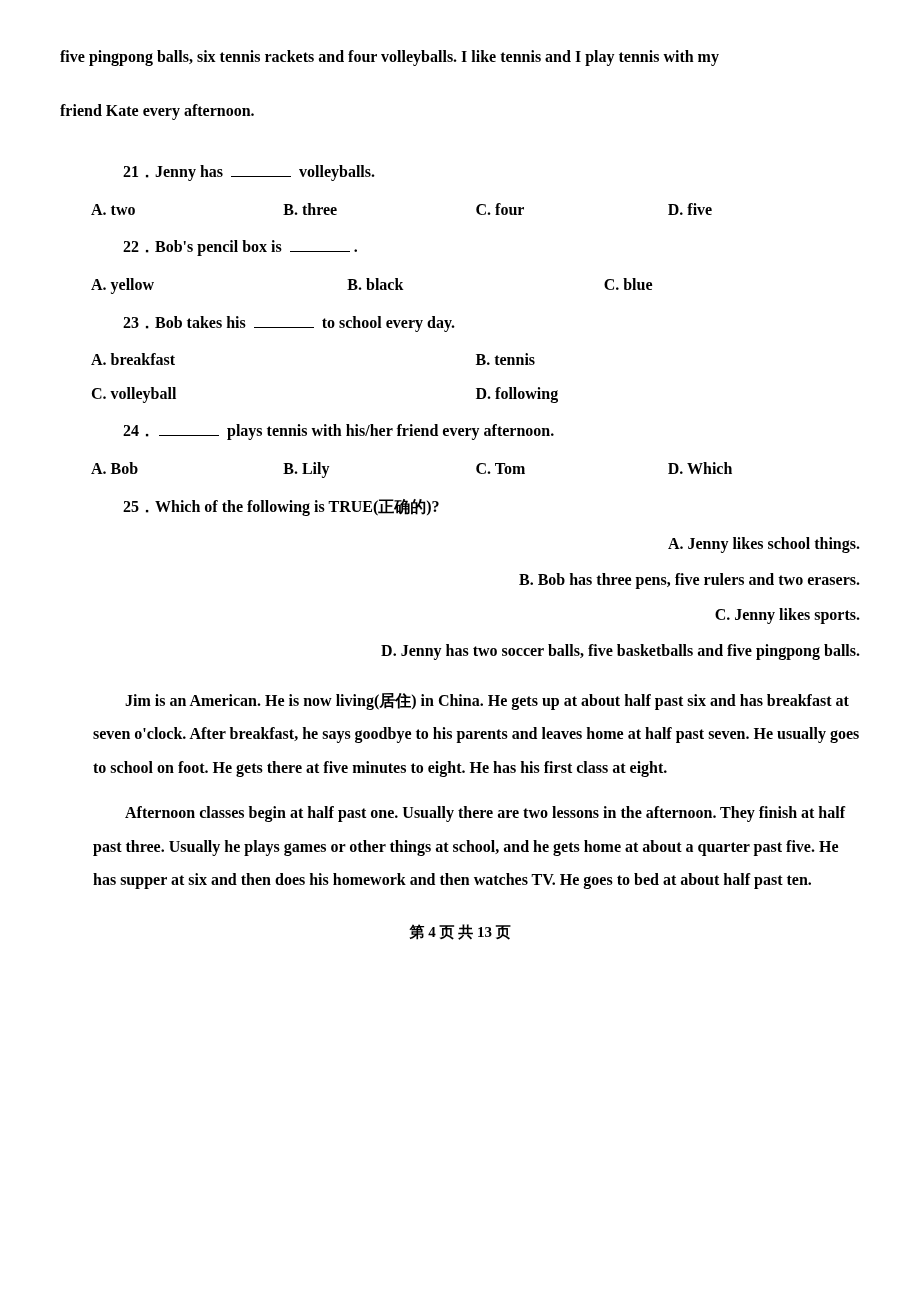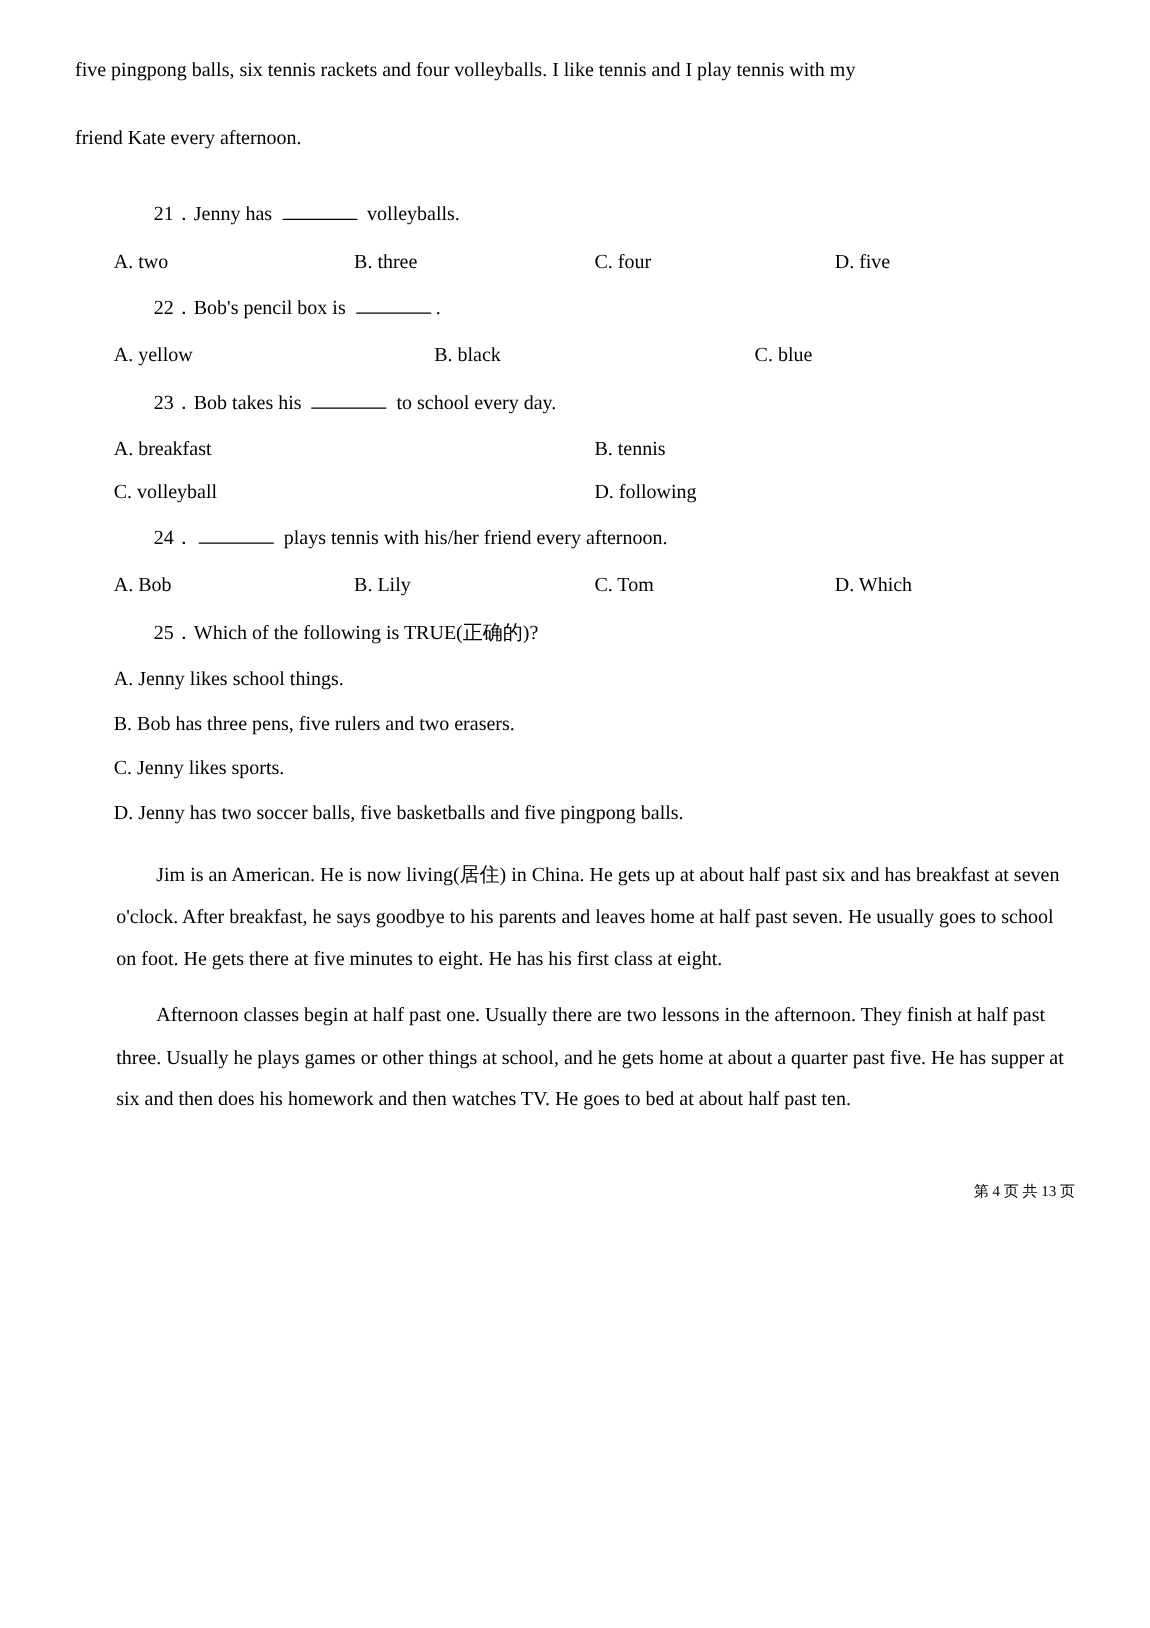--- a/index.html
+++ b/index.html
@@ -1,18 +1,19 @@
 <!DOCTYPE html>
 <html><head>
   <meta charset="utf-8">
   <style>
     * {
       margin: 0;
       padding: 0;
       box-sizing: border-box;
+      font-weight: bold;
     }
 
     body {
       background: #ffffff;
       font-family: "SimSun", "宋体", serif;
       font-size: 16px;
       color: #000000;
       width: 920px;
       min-height: 1302px;
       padding: 40px 60px 40px 60px;
@@ -72,28 +73,29 @@
     }
 
     .passage-para {
       text-indent: 2em;
       margin-bottom: 12px;
       line-height: 2.1;
       margin-left: 33px;
     }
 
     .page-footer {
-      text-align: right;
-      margin-top: 44px;
-      font-size: 12px;
+      text-align: center;
+      margin-top: 20px;
+      font-size: 15px;
       line-height: 2.1;
     }
 
     .gap-row {
       margin-bottom: 2px;
+      text-align: right;
     }
 
     .section-gap {
       height: 8px;
     }
   </style>
 </head>
 <body>
 
 <div>

